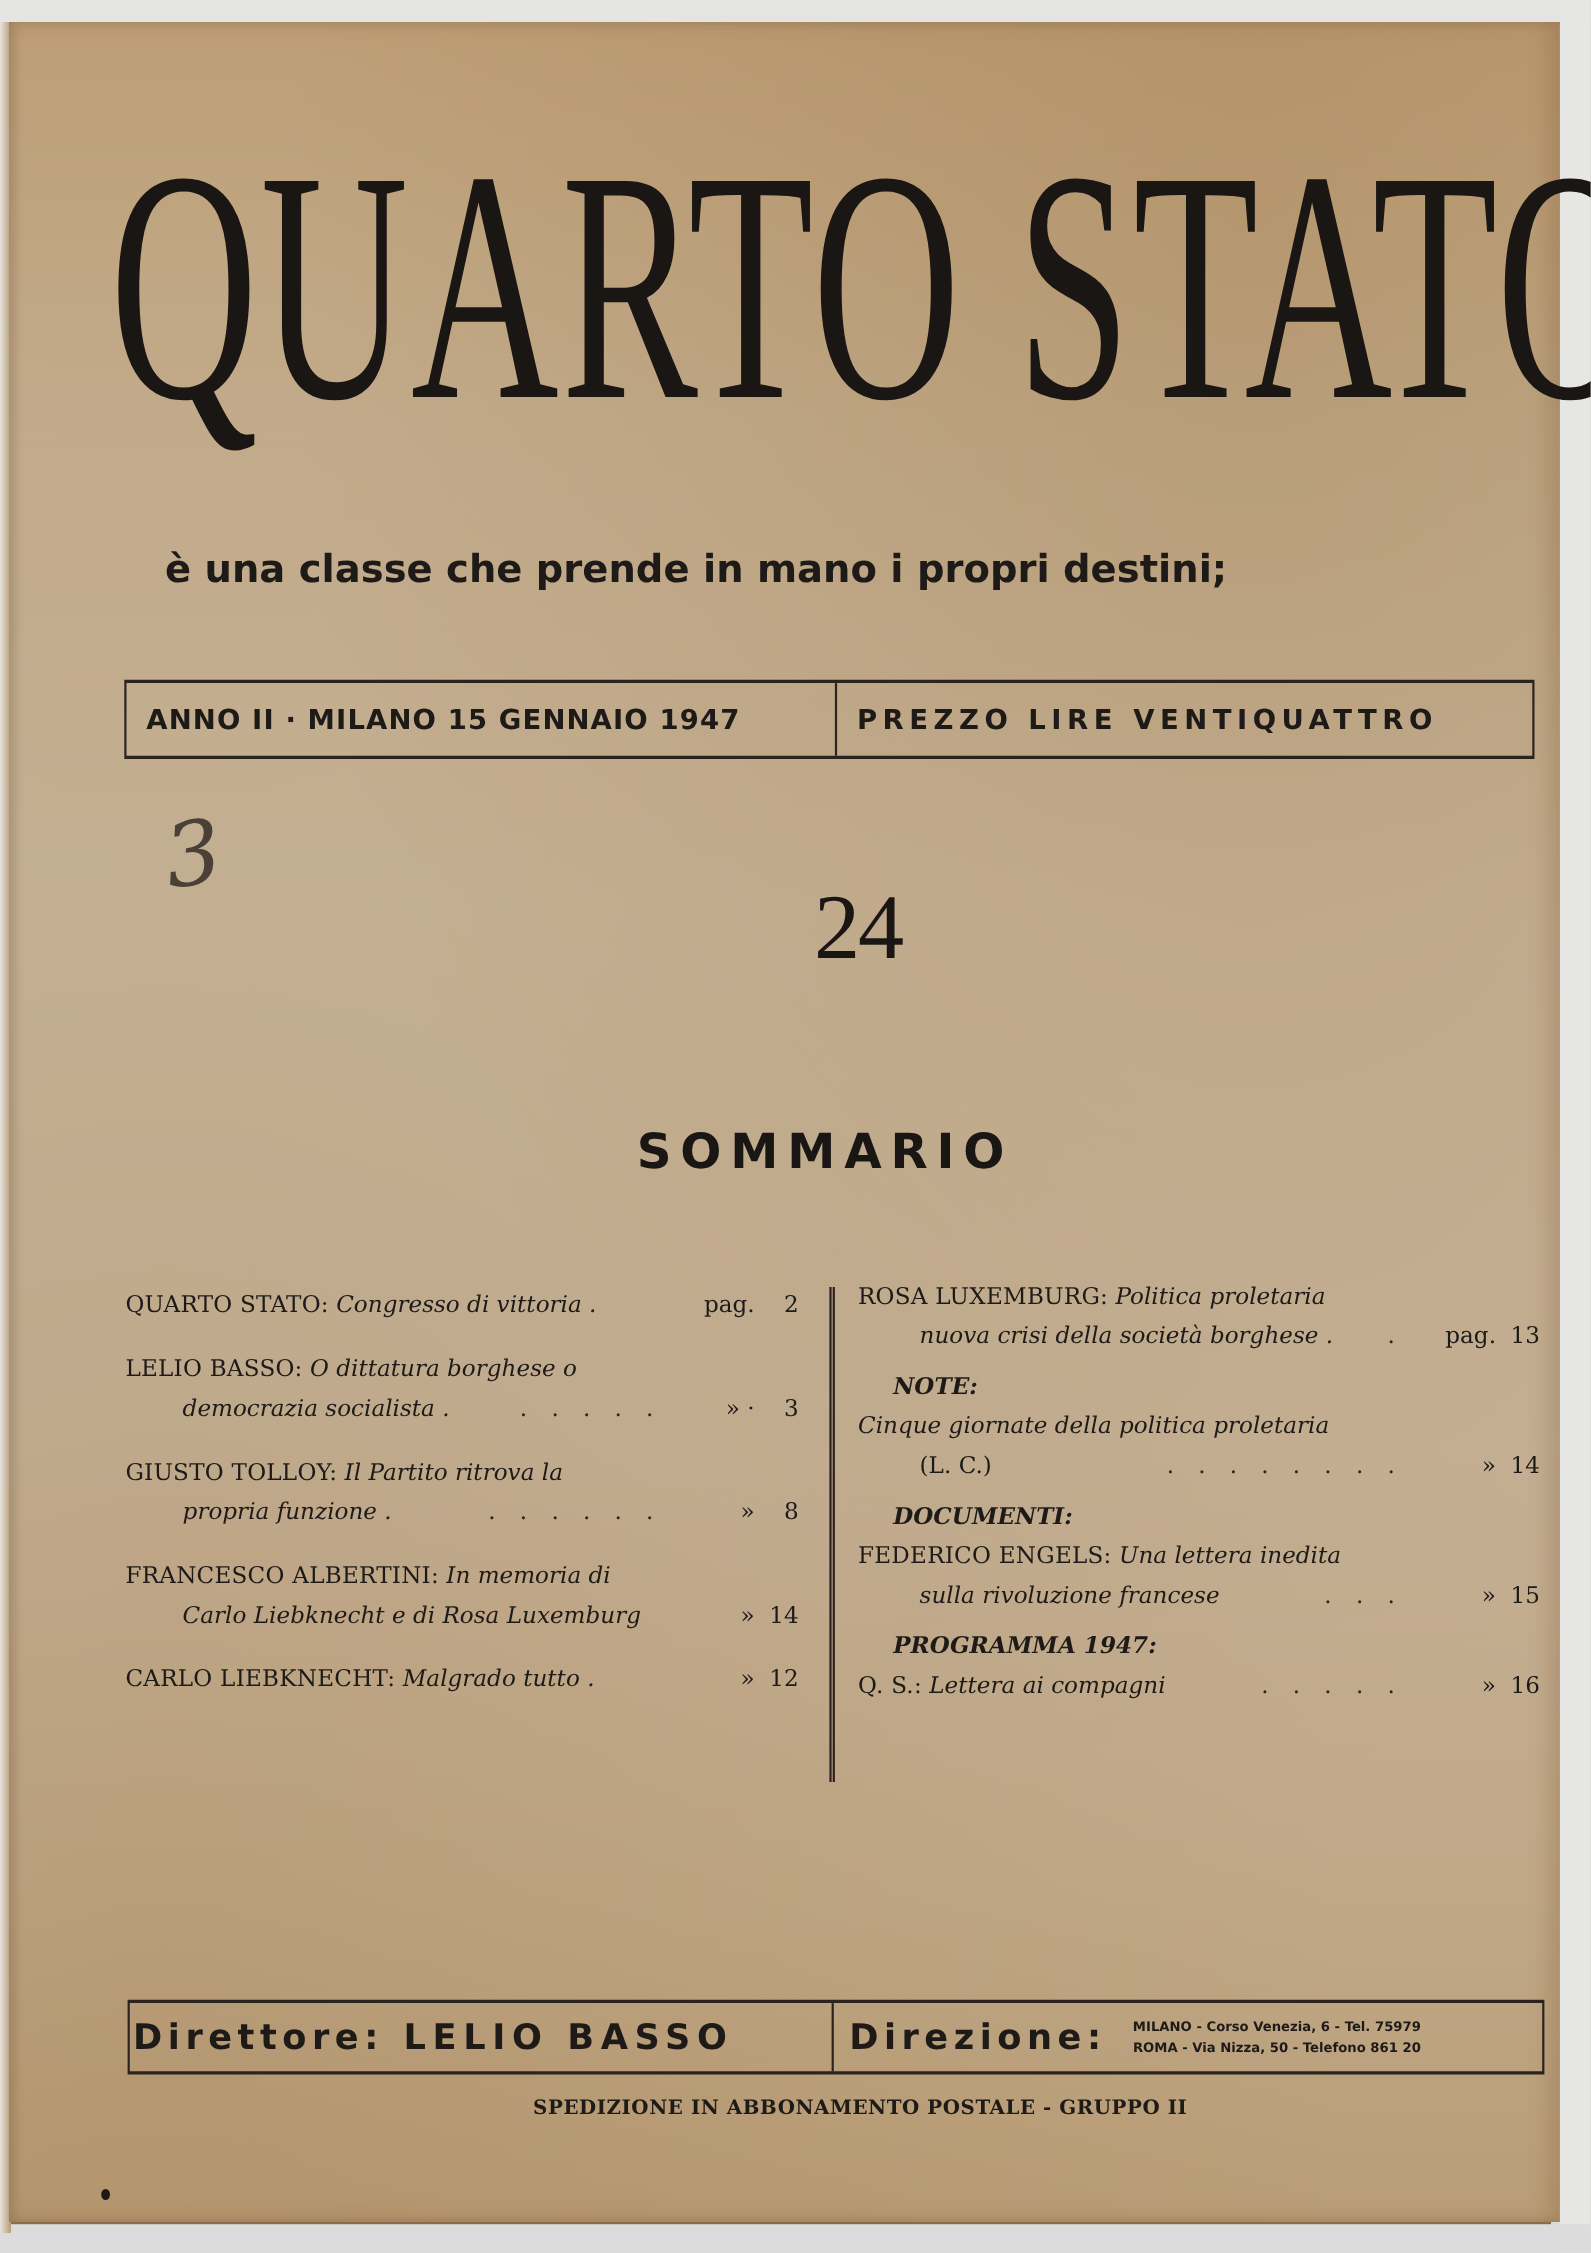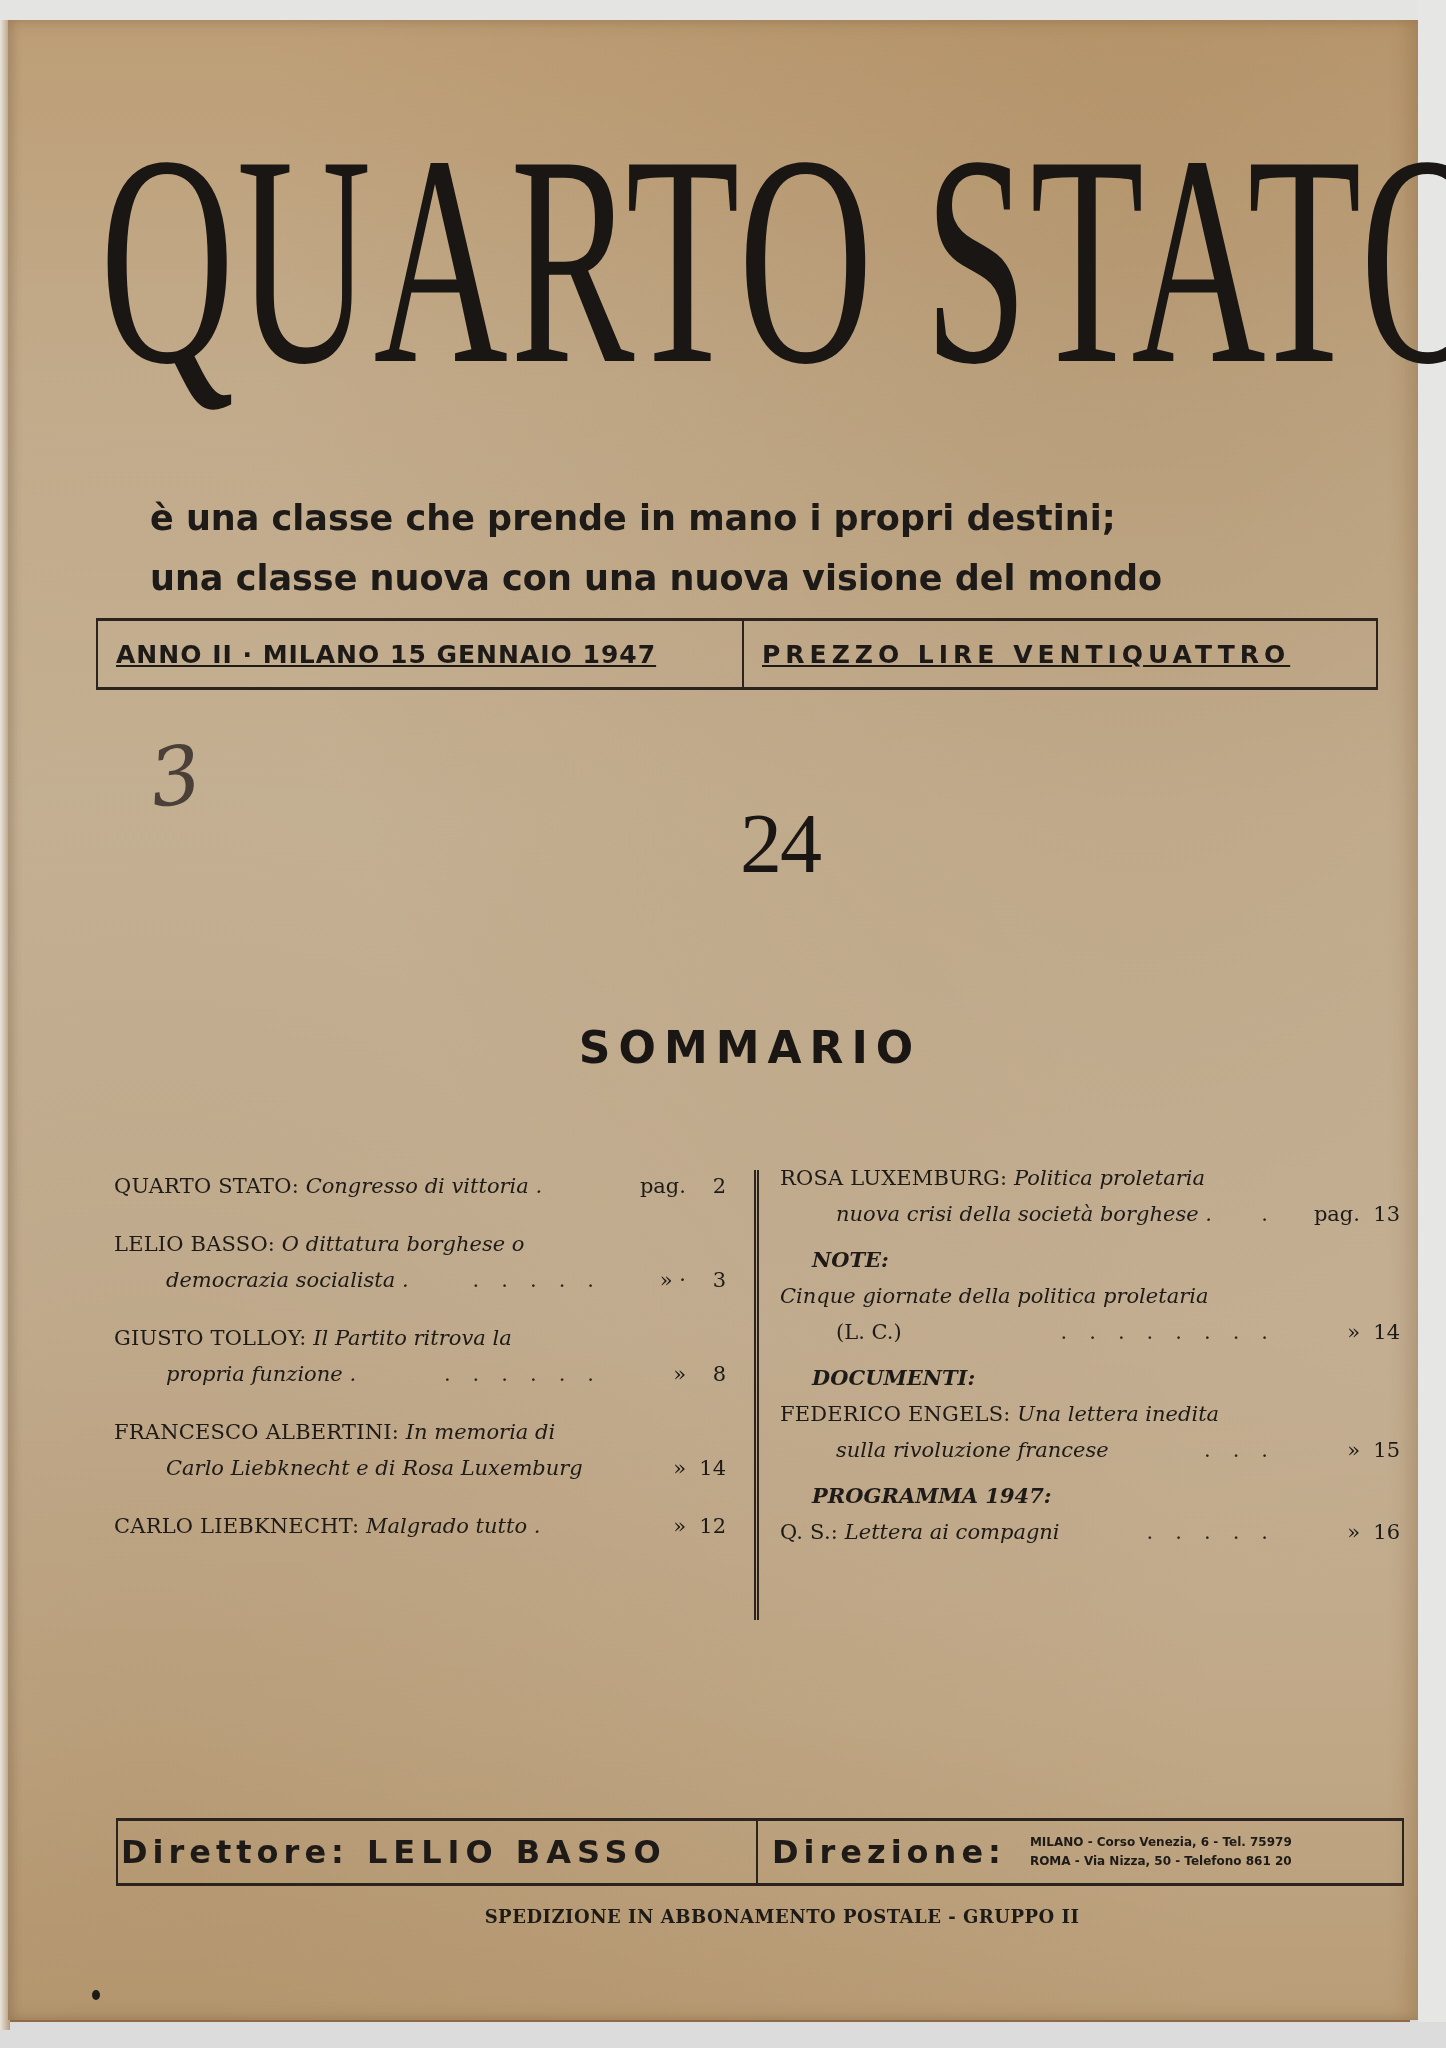--- a/index.html
+++ b/index.html
@@ -31,26 +31,25 @@
     color: #1a1614;
     transform: scaleX(0.62); transform-origin: left top;
     width: 2080px; white-space: nowrap; text-align: left;
   }
   .tagline {
     position: absolute; left: 150px; top: 488px; width: 1200px;
     font-family: "DejaVu Sans", sans-serif; font-weight: bold;
     font-size: 35px; line-height: 60px; color: #1d1a17; white-space: nowrap;
   }
   .info-bar {
-    position: absolute; left: 96px; top: 618px; width: 1278px; height: 66px;
+    position: absolute; left: 113px; top: 618px; width: 1278px; height: 66px;
     border-top: 3px solid #2b241e; border-bottom: 3px solid #2b241e;
     border-left: 2px solid #2b241e; border-right: 2px solid #2b241e;
     display: flex; align-items: center;
     font-family: "DejaVu Sans", sans-serif;
-    text-decoration: underline;
   }
   .info-left { width: 646px; border-right: 2px solid #2b241e; height: 100%; display: flex; align-items: center; padding-left: 18px; box-sizing: border-box; font-size: 25px; font-weight: bold; letter-spacing: 1px; white-space: nowrap; }
   .info-right { flex: 1; height: 100%; display: flex; align-items: center; padding-left: 18px; font-size: 25px; font-weight: bold; letter-spacing: 5px; white-space: nowrap; }
 
   .handwritten {
     position: absolute; left: 150px; top: 730px; font-family: "DejaVu Serif", serif; font-style: italic;
     font-size: 80px; color: #4a4038; transform: rotate(-8deg);
   }
   .issue-number {
     position: absolute; left: 600px; top: 795px; width: 360px; text-align: center;
@@ -101,21 +100,20 @@
 <div class="backdrop-bottom"></div>
 <div class="spine-edge"></div>
 <div class="bottom-edge"></div>
 
 <div class="page"></div>
 
 <div class="masthead">QUARTO STATO</div>
 
 <div class="tagline">
   <div>è una classe che prende in mano i propri destini;</div>
-  <div>una classe nuova con una nuova visione del mondo</div>
 </div>
 
 <div class="info-bar">
   <div class="info-left">ANNO II · MILANO 15 GENNAIO 1947</div>
   <div class="info-right">PREZZO LIRE VENTIQUATTRO</div>
 </div>
 
 <div class="handwritten">3</div>
 
 <div class="issue-number">24</div>

